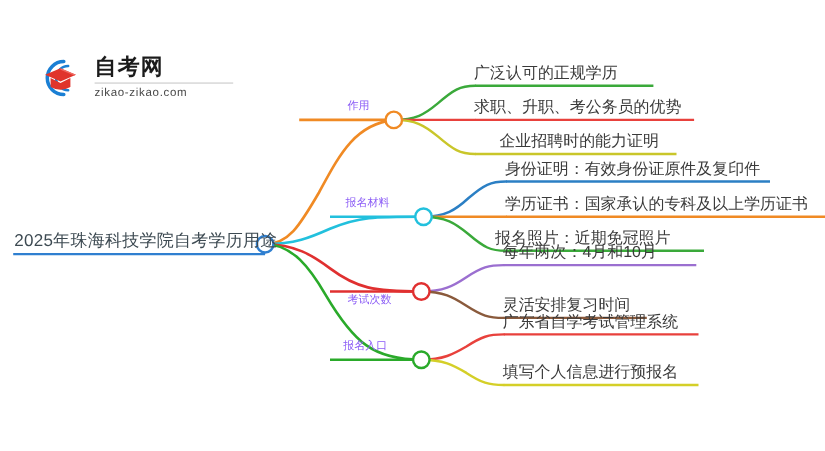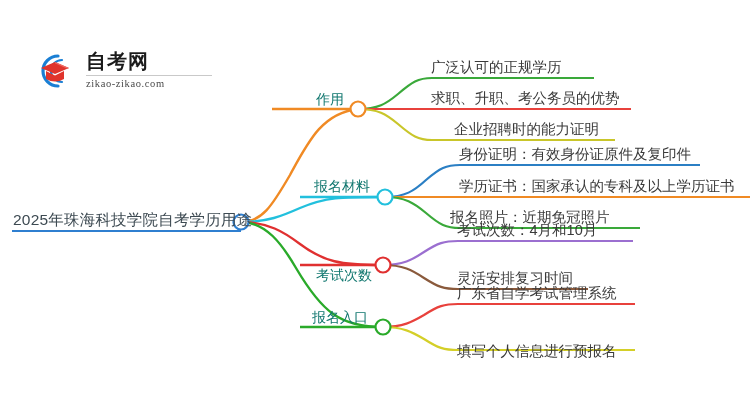--- a/index.html
+++ b/index.html
@@ -46,21 +46,21 @@
     line-height: 24px;
     white-space: nowrap;
   }
   #logo .brand-rule {
     width: 126px;
     height: 1px;
     background: #c9c9c9;
     margin: 2px 0 2px 0;
   }
   #logo .brand-url {
-    font-family: Liberation Serif, serif;
+    font-family: Liberation Sans, sans-serif;
     font-size: 10.5px;
     color: #4a4a4a;
     letter-spacing: 0.6px;
     line-height: 12px;
     white-space: nowrap;
   }
 
   
   #map {
     position: absolute;
@@ -77,22 +77,22 @@
     color: #3a3a3a;
     font-family: "Liberation Sans", "DejaVu Sans", sans-serif;
     line-height: 1;
   }
   .label.root {
     font-size: 15.5px;
     color: #3d4a52;
     letter-spacing: 0.2px;
   }
   .label.branch {
-    font-size: 14px;
-    color: #0f766e;
+    font-size: 10px;
+    color: #8b5cf6;
   }
   .label.leaf {
     font-size: 14.5px;
     color: #3a3a3a;
   }
 </style>
 </head>
 <body>
 
 <div id="logo">
@@ -173,17 +173,17 @@
 <div class="label branch" style="left:312px; top:310px;">报名入口</div>
 
 <div class="label leaf" style="left:431px; top:60px;">广泛认可的正规学历</div>
 <div class="label leaf" style="left:431px; top:91px;">求职、升职、考公务员的优势</div>
 <div class="label leaf" style="left:454px; top:122px;">企业招聘时的能力证明</div>
 
 <div class="label leaf" style="left:459px; top:147px;">身份证明：有效身份证原件及复印件</div>
 <div class="label leaf" style="left:459px; top:179px;">学历证书：国家承认的专科及以上学历证书</div>
 <div class="label leaf" style="left:450px; top:210px;">报名照片：近期免冠照片</div>
 
-<div class="label leaf" style="left:457px; top:223px;">考试次数：4月和10月</div>
+<div class="label leaf" style="left:457px; top:223px;">每年两次：4月和10月</div>
 <div class="label leaf" style="left:457px; top:271px;">灵活安排复习时间</div>
 
 <div class="label leaf" style="left:457px; top:286px;">广东省自学考试管理系统</div>
-<div class="label leaf" style="left:457px; top:344px;">填写个人信息进行预报名</div>
+<div class="label leaf" style="left:457px; top:332px;">填写个人信息进行预报名</div>
 
 </body></html>

